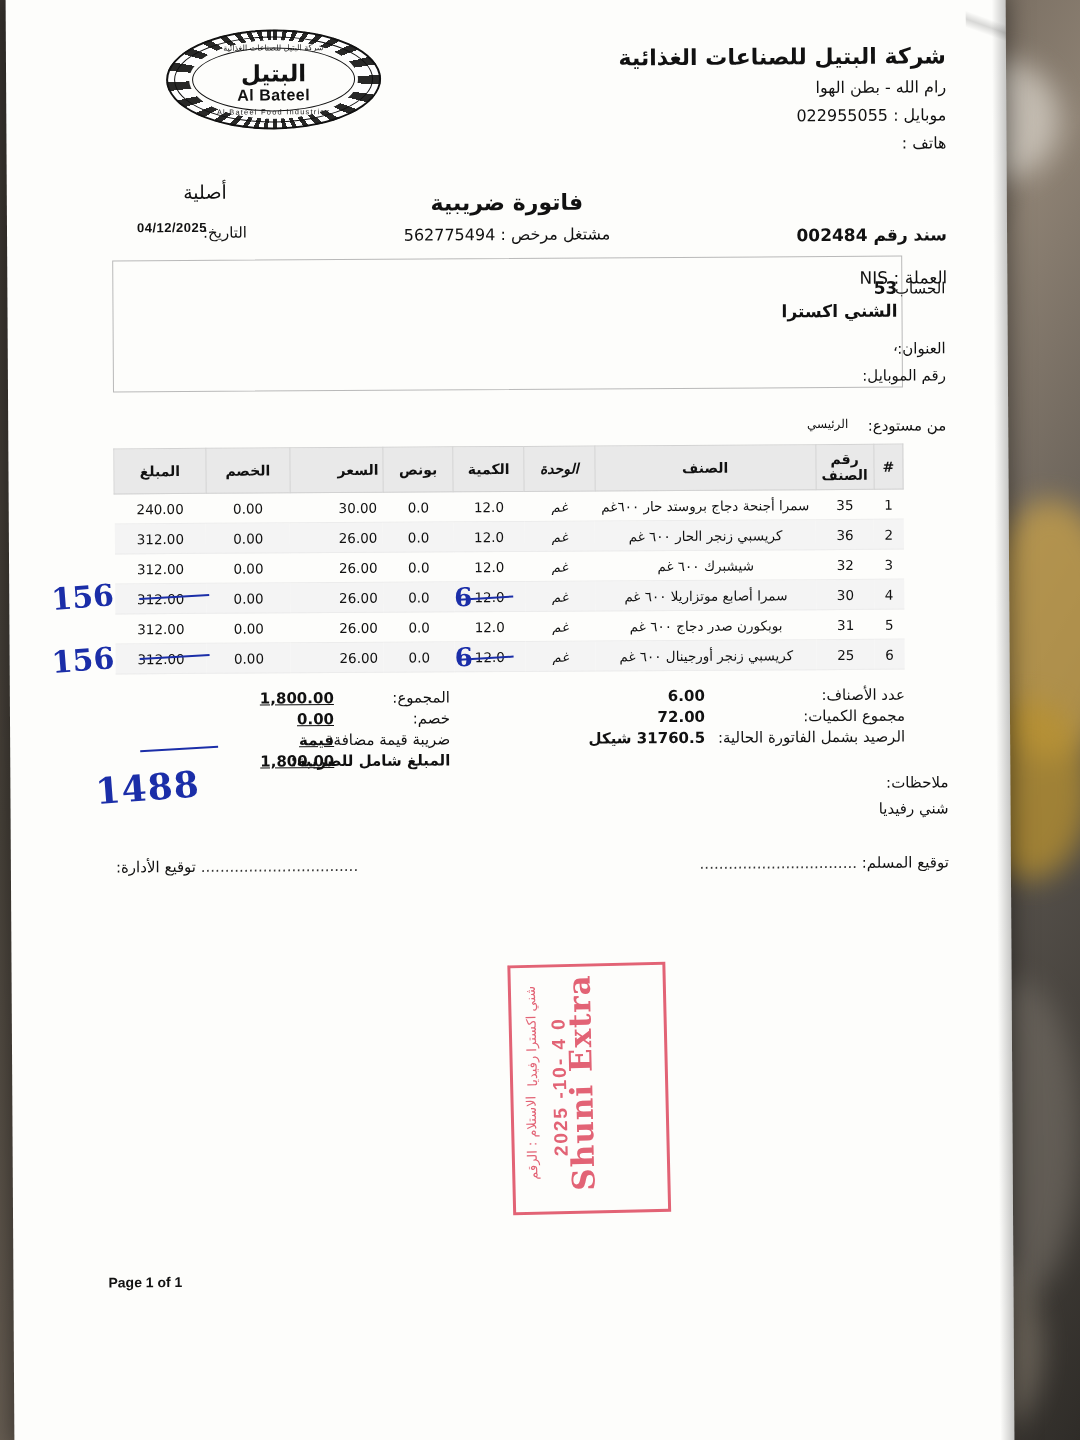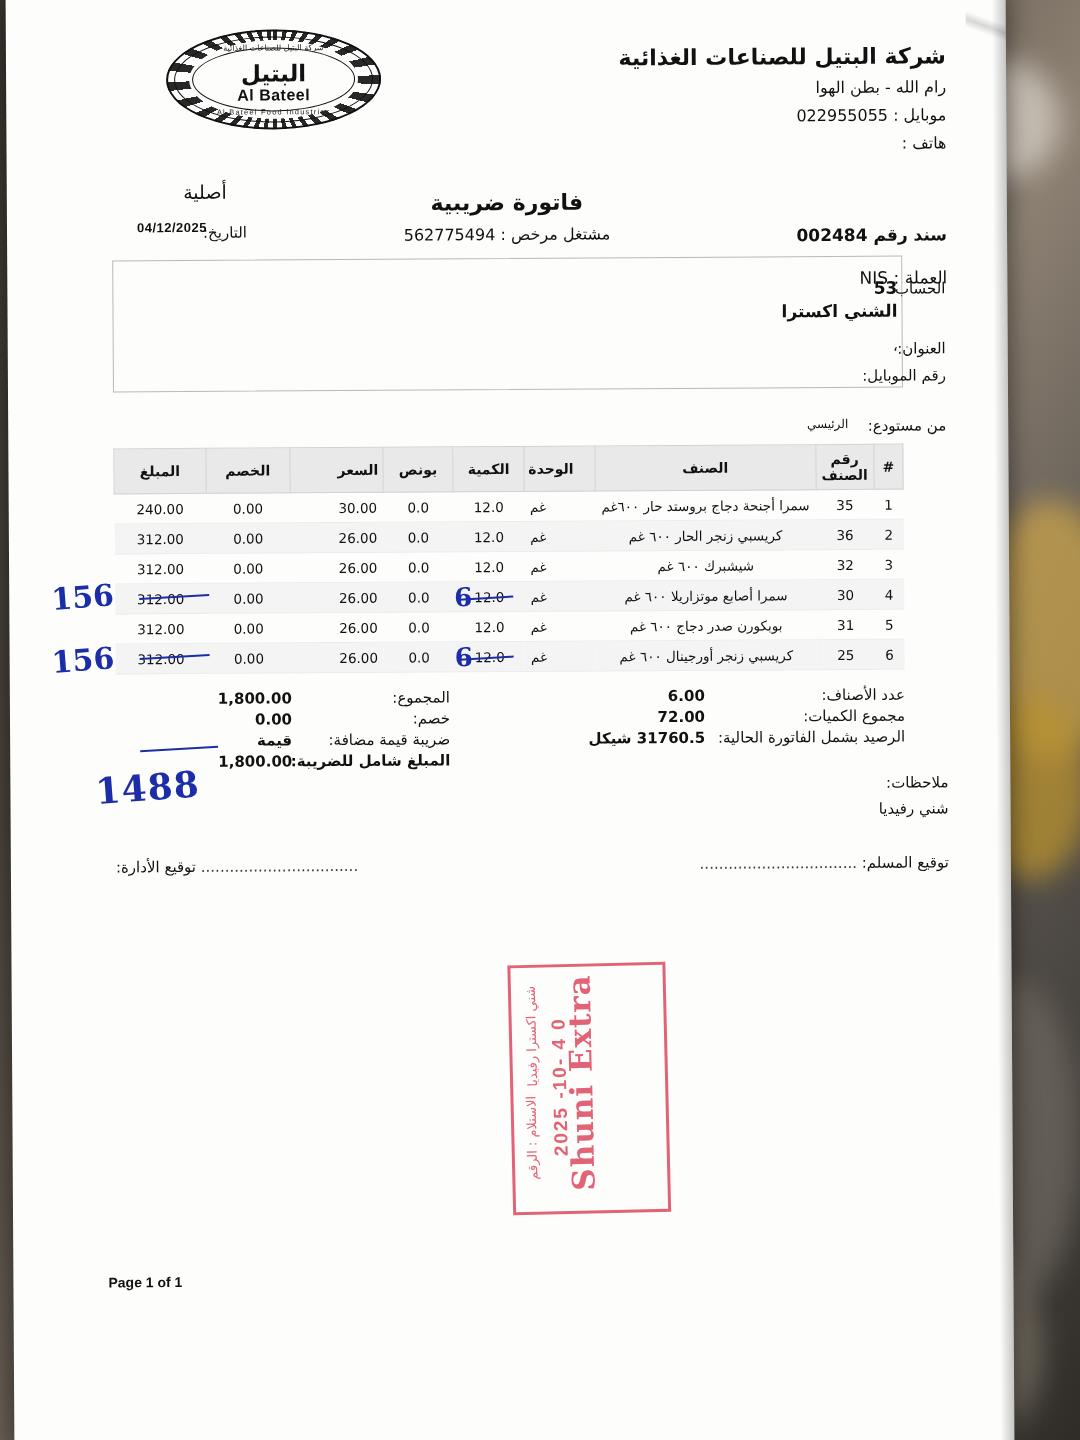--- a/index.html
+++ b/index.html
@@ -97,34 +97,34 @@
     font-size:14px; font-weight:bold; padding:6px 4px; color:#111;
   }
   table.items td {
     border-bottom:1px solid #ececec; font-family:"DejaVu Sans", sans-serif;
     font-size:13.5px; padding:6px 6px; color:#111; height:30px;
   }
   table.items tr.alt td { background:#f4f4f4; }
   .c-num { width:30px; text-align:center; }
   .c-code{ width:58px; text-align:center; }
   .c-name{ width:232px; text-align:center; }
-  .c-unit{ width:72px; text-align:left; }
+  .c-unit{ width:72px; text-align:center;font-style:italic; }
   .c-qty { width:72px; text-align:center; }
   .c-bon { width:72px; text-align:center; }
   .c-price{width:96px; text-align:right;margin-top:44px; }
   .c-disc{ width:86px; text-align:center; }
   .c-amt { width:94px; text-align:center; }
 
   
   .totals { position:absolute; left:105px; top:694px; width:790px; }
   .tot-row { position:relative; height:21px; font-family:"DejaVu Sans", sans-serif; font-size:15px; }
   .tl-label { position:absolute; right:0; }
   .tl-value { position:absolute; right:200px; font-weight:bold; }
   .tm-label { position:absolute; right:455px; }
-  .tm-value { position:absolute; right:613px; font-weight:bold; }
+  .tm-value { position:absolute; right:571px; font-weight:bold;text-decoration:underline; }
   .tot-strong { font-weight:bold; }
 
   .notes-label { position:absolute; right:62px; top:782px; font-family:"DejaVu Sans", sans-serif; font-size:15px;margin-left:24px; }
   .notes-value { position:absolute; right:62px; top:808px; font-family:"DejaVu Sans", sans-serif; font-size:15px; }
 
   .sig-left  { position:absolute; left:105px; top:862px; width:300px; font-family:"DejaVu Sans", sans-serif; font-size:15px; text-align:left;}
   .sig-right { position:absolute; right:62px; top:862px; width:300px; font-family:"DejaVu Sans", sans-serif; font-size:15px; text-align:right;}
   .dots { color:#333; letter-spacing:2px; }
 
   .page-foot { position:absolute; left:95px; top:1278px; font-size:14px; font-weight:bold; color:#111; }

